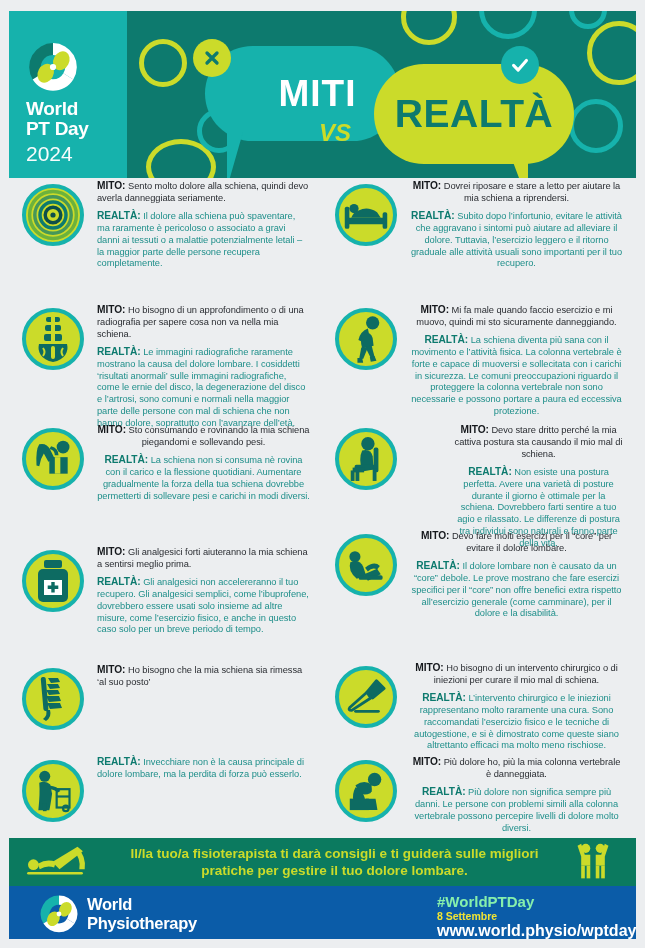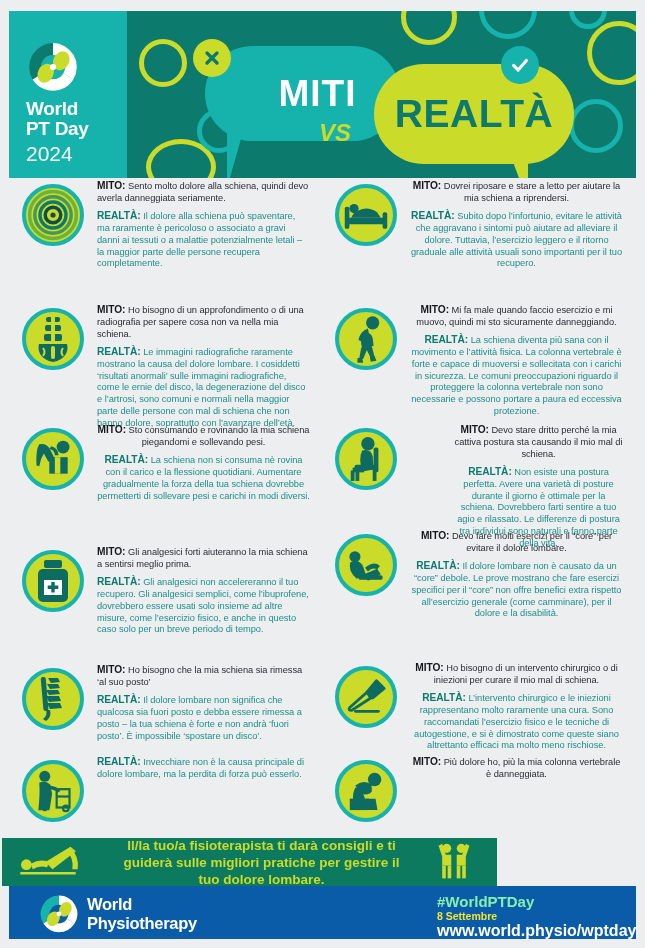--- a/index.html
+++ b/index.html
@@ -175,22 +175,22 @@
     margin-bottom: 5px;
   }
   .myth b { color: #15181c; font-weight: bold; font-size: 10.2px; }
   .reality {
     color: #1f8f8a;
   }
   .reality b { color: #0d7a6e; font-weight: bold; font-size: 10.2px; }
 
   
   .banner {
-    position: absolute; left: 2px; top: 838px;
-    width: 495px; height: 48px;
+    position: absolute; left: 9px; top: 838px;
+    width: 627px; height: 48px;
     background: #0b7a5f;
     display: flex; align-items: center;
   }
   .banner-icon-left {
     width: 110px; flex: 0 0 110px;
     display: flex; align-items: center; justify-content: center;
   }
   .banner-text {
     flex: 1 1 auto;
     text-align: center;
@@ -399,21 +399,20 @@
                 <path d="M12 21 l13 0 2 5 -12 1 Z"></path>
                 <path d="M13 28 l13 0 2 5 -12 1 Z"></path>
                 <path d="M16 35 q2 7 -4 11 l-3 -2 q5 -4 3 -9 Z"></path>
                 <rect x="8" y="2" width="5" height="34" rx="2" transform="rotate(-5 10 18)"></rect>
               </g>
             </svg>
           </div>
         </div>
         <div class="textblock">
           <p class="myth"><b>MITO:</b> <span>Ho bisogno che la mia schiena sia rimessa ‘al suo posto’</span></p>
-          <p class="reality"><b>REALTÀ:</b> <span>Il dolore lombare non significa che qualcosa sia fuori posto e debba essere rimessa a posto – la tua schiena è forte e non andrà ‘fuori posto’. È impossibile ‘spostare un disco’.</span></p>
         </div>
       </div>
 
       <div class="item" style="top:576px;">
         <div class="icon-wrap">
           <div class="icon-circle">
             <svg width="44" height="46" viewBox="0 0 48 48">
               <g fill="#0d6b62">
                 <circle cx="15" cy="8" r="6"></circle>
                 <path d="M9 15 q7 -3 12 2 l2 10 q-2 14 -3 18 l-12 0 q2 -18 1 -30 Z"></path>
@@ -549,20 +548,21 @@
                 <path d="M26 14 q5 3 4 9 l-4 -1 Z"></path>
                 <path d="M13 18 q-4 8 -2 14 l12 -2 q-2 -8 -10 -12 Z"></path>
                 <rect x="7" y="30" width="20" height="12"></rect>
                 <path d="M24 30 l10 0 2 12 -12 0 Z"></path>
               </g>
             </svg>
           </div>
         </div>
         <div class="textblock">
           <p class="myth"><b>MITO:</b> <span>Più dolore ho, più la mia colonna vertebrale è danneggiata.</span></p>
+          <p class="reality"><b>REALTÀ:</b> <span>Più dolore non significa sempre più danni. Le persone con problemi simili alla colonna vertebrale possono percepire livelli di dolore molto diversi.</span></p>
         </div>
       </div>
     </div>
   </div>
 
   <div class="banner">
     <div class="banner-icon-left">
       <svg width="78" height="36" viewBox="0 0 86 40">
         <g fill="#cbdb2a">
           <circle cx="9" cy="23" r="6"></circle>

